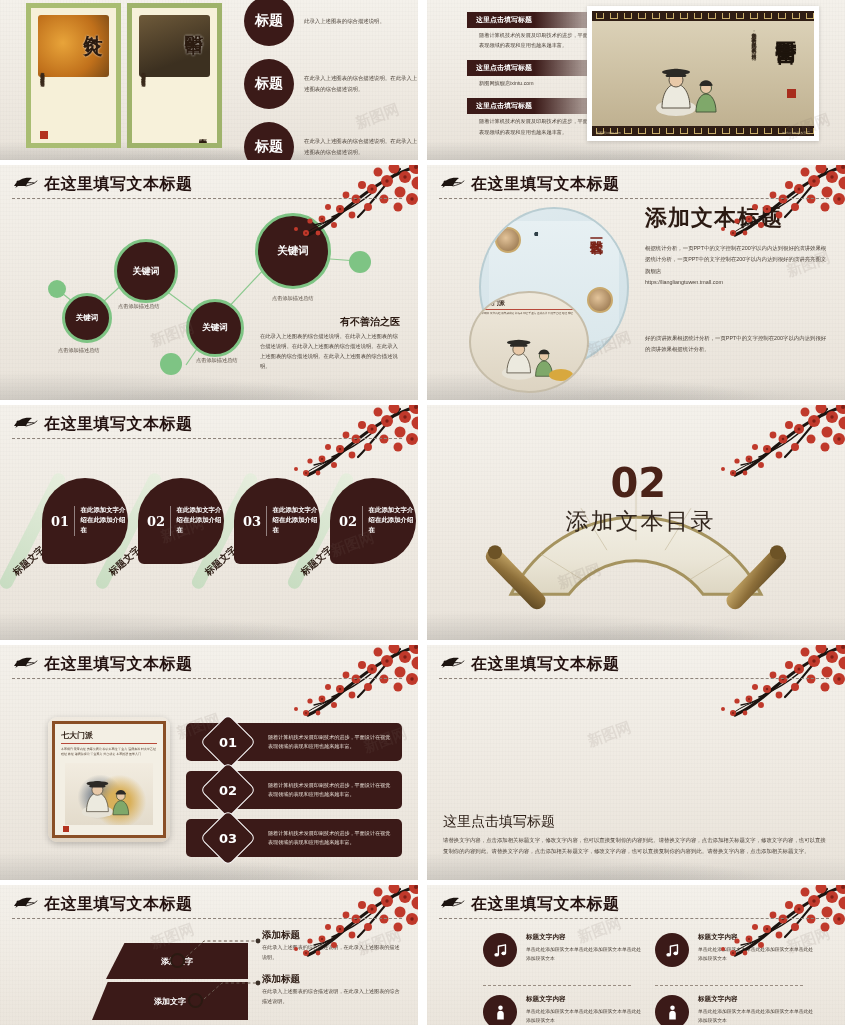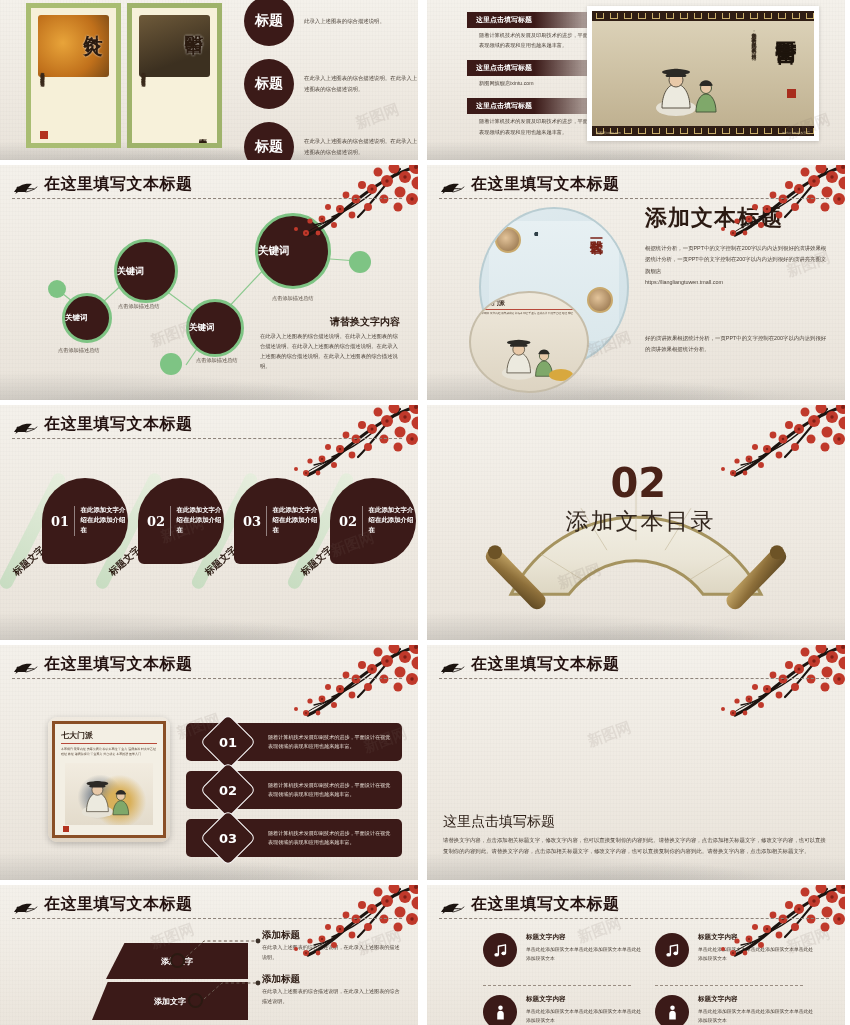--- a/index.html
+++ b/index.html
@@ -22,21 +22,21 @@
   .slide:after{content:"";position:absolute;left:0;right:0;bottom:0;height:36%;
     background:
       radial-gradient(120% 90% at 18% 118%, rgba(120,120,118,.40) 0%, rgba(120,120,118,0) 58%),
       radial-gradient(90% 80% at 52% 128%, rgba(140,138,134,.32) 0%, rgba(140,138,134,0) 60%),
       radial-gradient(110% 85% at 86% 124%, rgba(130,128,124,.28) 0%, rgba(130,128,124,0) 62%);
     pointer-events:none;}
   .slide>*{position:relative;z-index:2;}
 
   
   .hdr{position:absolute;left:12px;right:16px;top:9px;z-index:5;}
-  .hdr-row{display:flex;align-items:flex-end;gap:6px;}
+  .hdr-row{display:flex;align-items:flex-start;gap:6px;}
   .lotus-icon{width:26px;height:15px;flex:none;}
   .hdr-title{font-size:16px;font-weight:bold;color:#241210;letter-spacing:.5px;
              font-family:"DejaVu Sans",sans-serif;white-space:nowrap;}
   .hdr-rule{margin-top:3px;height:0;border-top:1px dashed #8d837a;}
 
   
   .plum{position:absolute;right:-4px;top:-6px;width:200px;height:92px;z-index:4;pointer-events:none;}
 
   
   .s1{display:flex;align-items:flex-start;}
@@ -80,21 +80,21 @@
   .s2-poem{position:absolute;right:56px;top:18px;writing-mode:vertical-rl;font-size:5px;
            line-height:1.9;color:#2d2116;height:88px;}
   .s2-cal{position:absolute;right:14px;top:14px;writing-mode:vertical-rl;font-size:21px;
           font-weight:bold;color:#1d140c;font-family:"DejaVu Serif",serif;}
   .s2-seal{position:absolute;right:18px;top:78px;width:9px;height:9px;background:#a82d1d;}
   .s2-credit{position:absolute;left:4px;bottom:1px;font-size:3.2px;color:#c9b78f;}
   .s2-credit2{position:absolute;right:4px;bottom:1px;font-size:3.2px;color:#c9b78f;}
 
   
   .node{position:absolute;border-radius:50%;background:#3b1a18;border:3px solid #7ec484;
-        display:flex;align-items:center;justify-content:flex-start;color:#fff;font-weight:bold;
+        display:flex;align-items:center;justify-content:center;color:#fff;font-weight:bold;
         font-family:"DejaVu Sans",sans-serif;}
   .dot{position:absolute;border-radius:50%;background:#7ec484;}
   .ncap{position:absolute;font-size:5.2px;color:#5a4f45;white-space:nowrap;}
   .s3-h{position:absolute;right:18px;top:150px;font-size:10px;font-weight:bold;color:#2b1a12;}
   .s3-p{position:absolute;right:18px;top:166px;width:140px;font-size:5.3px;line-height:1.9;color:#4a4038;}
 
   
   .ribbon{position:absolute;width:13px;height:128px;border-radius:7px;
           background:linear-gradient(180deg,#e6eedd,#c6dcc0);transform:rotate(27deg);opacity:.95;}
   .leafc{position:absolute;width:86px;height:86px;background:#3b1a18;
@@ -388,21 +388,21 @@
         <span>关键词</span>
       </div>
     <div class="ncap" style="left:196px;top:192px;">点击添加描述总结</div>
 
     <div class="node" style="left:255px;top:48px;width:76px;height:76px;font-size:10.5px;">
         <span>关键词</span>
       </div>
     <div class="dot" style="left:349px;top:86px;width:22px;height:22px;"></div>
     <div class="ncap" style="left:272px;top:130px;">点击添加描述总结</div>
 
-    <div class="s3-h">请替换文字内容</div>
+    <div class="s3-h">有不善治之医</div>
     <div class="s3-p">在此录入上述图表的综合描述说明。在此录入上述图表的综合描述说明。在此录入上述图表的综合描述说明。在此录入上述图表的综合描述说明。在此录入上述图表的综合描述说明。</div>
     <div class="wm" style="left:150px;top:160px;">新图网</div>
   </div>
 
   <div class="slide">
     <svg class="plum">
         <use href="#sym-plum"></use>
       </svg>
     <div class="hdr">
       <div class="hdr-row">

